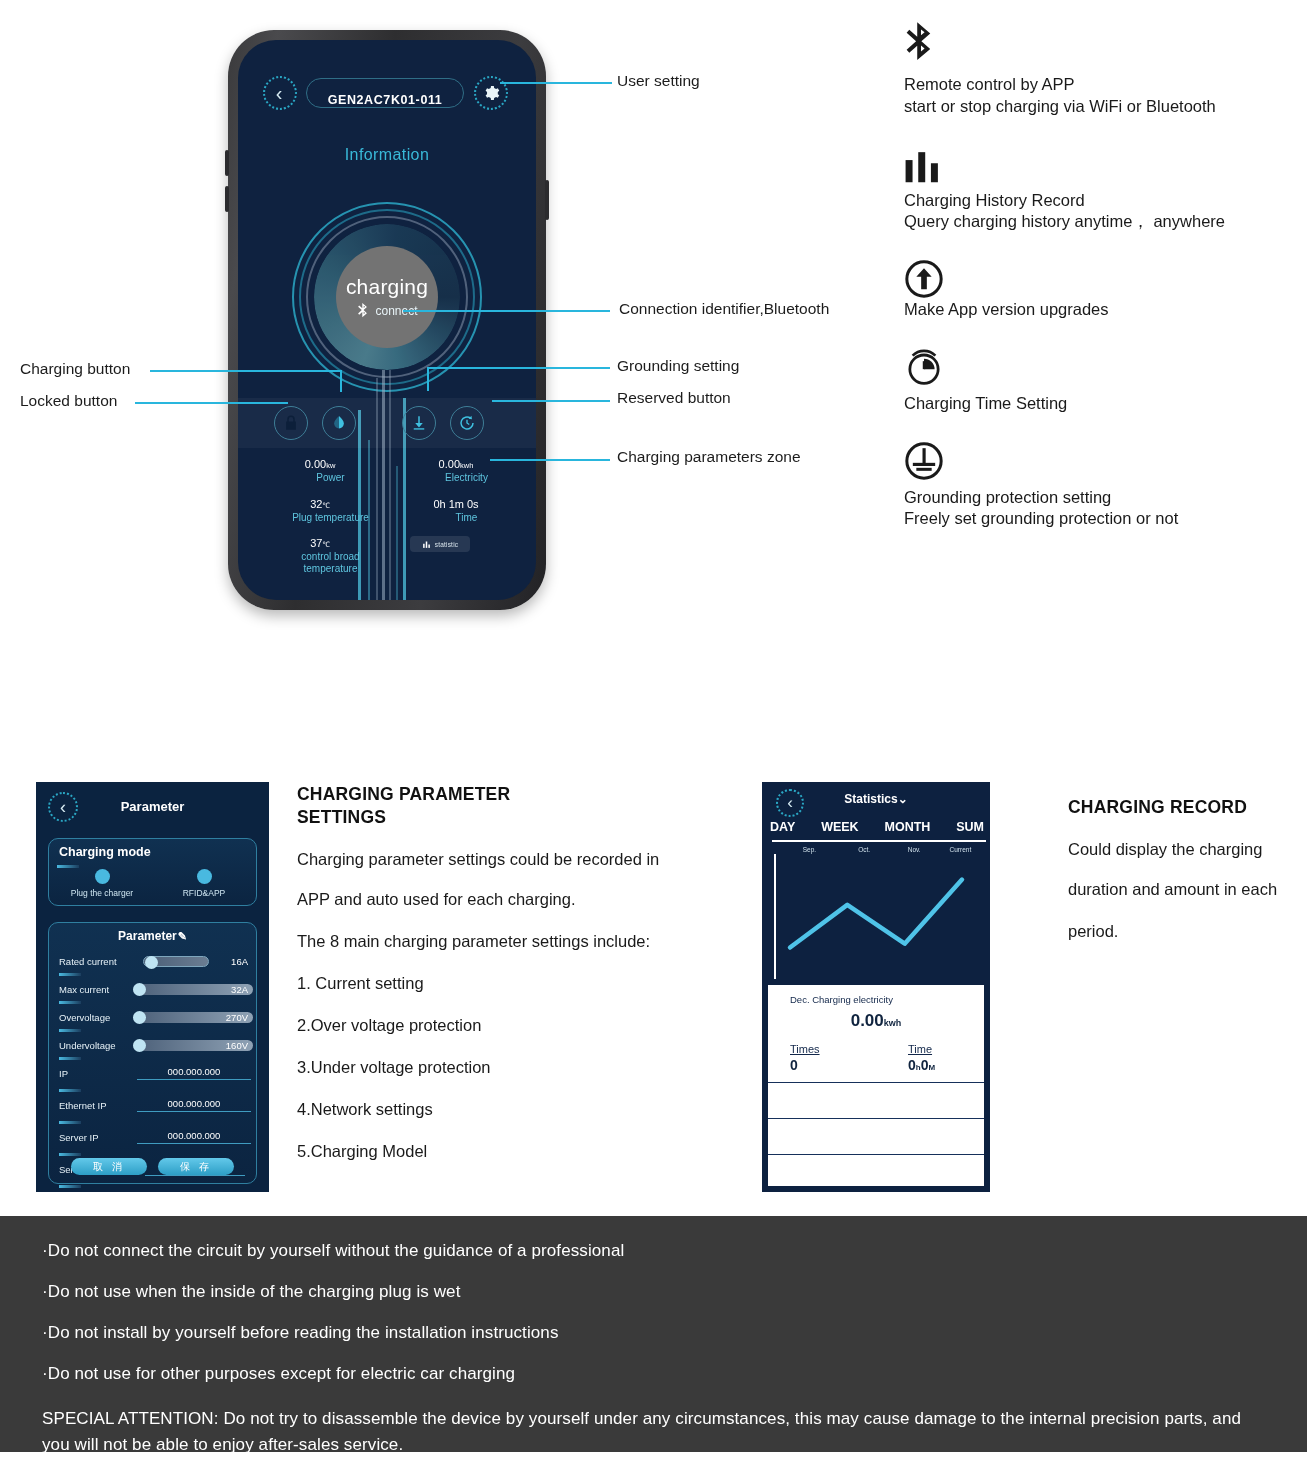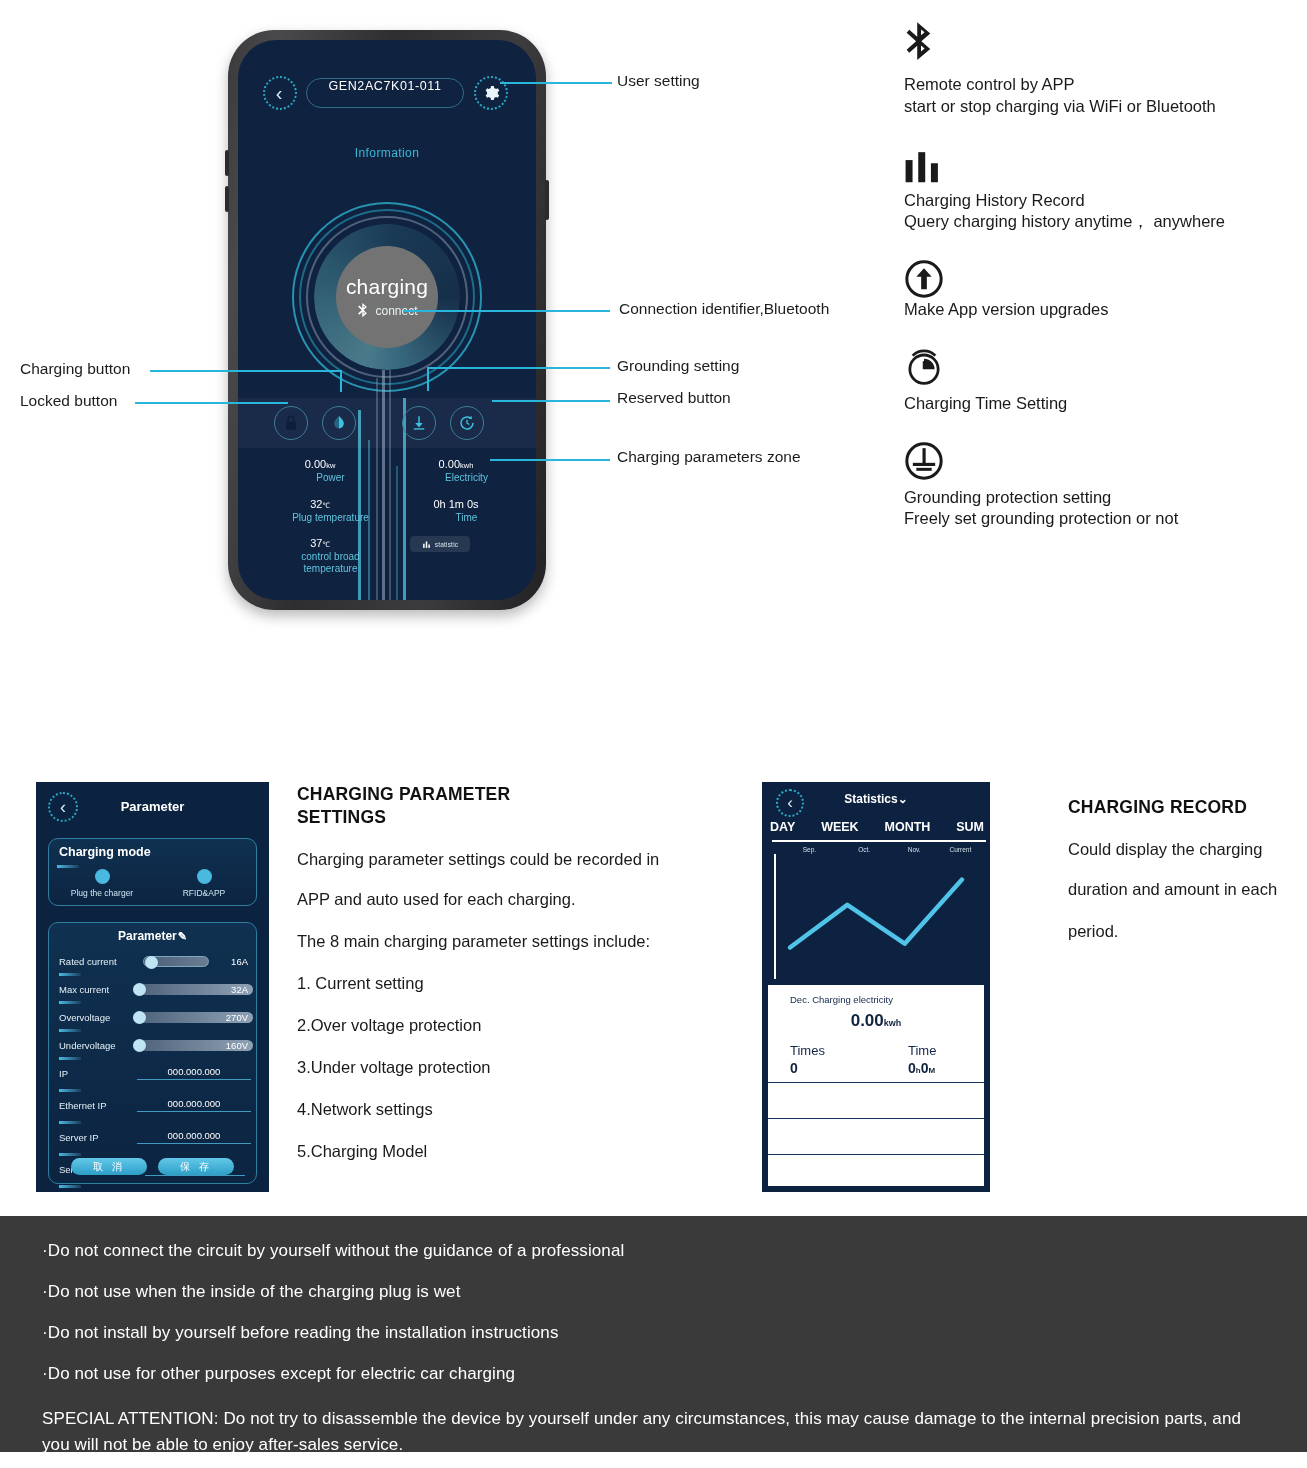--- a/index.html
+++ b/index.html
@@ -27,36 +27,36 @@
     background:#0f2240;
     border-radius:38px;
     overflow:hidden;
   }
   .side-btn { position:absolute; background:#2b2b2e; border-radius:2px; }
 
   
   #dev-chip {
     position:absolute; left:68px; top:38px; width:158px; height:30px;
     border:1.5px solid #2f6e86; border-radius:15px;
-    display:flex; align-items:flex-start; justify-content:center;
-    color:#ffffff; font-size:12.5px; font-weight:normal; letter-spacing:.6px;
+    display:flex; align-items:flex-end; justify-content:center;
+    color:#ffffff; font-size:12.5px; font-weight:bold; letter-spacing:.6px;
   }
   .ring-btn {
     position:absolute; width:34px; height:34px; border-radius:50%;
     border:2px dotted #2aa7c4;
     display:flex; align-items:center; justify-content:center;
   }
   #back-btn { left:25px; top:36px; }
   #gear-btn { left:236px; top:36px; }
   #back-btn .glyph { color:#d8ecf3; font-size:20px; line-height:1; margin-left:-2px; }
   #gear-btn svg { width:18px; height:18px; }
 
   #info-title {
     position:absolute; top:106px; left:0; right:0; text-align:center;
-    color:#39b9d8; font-size:12px; letter-spacing:.4px;
+    color:#39b9d8; font-size:16px; letter-spacing:.4px;
   }
 
   
   #dial { position:absolute; left:54px; top:162px; width:190px; height:190px; }
   #dial .r {
     position:absolute; border-radius:50%; border:2px solid rgba(42,167,196,.85);
   }
   #dial .r1 { inset:0; }
   #dial .r2 { inset:7px; border-color:rgba(42,167,196,.55); }
   #dial .r3 { inset:14px; border-color:rgba(160,175,195,.45); }
@@ -193,21 +193,21 @@
   #st-xlabels span { color:#cfe0ea; font-size:6.5px; }
   #st-chart { position:absolute; left:10px; top:72px; width:212px; height:125px; }
   #st-yaxis { position:absolute; left:12px; top:72px; width:2px; height:125px; background:#ffffff; }
 
   #st-panel { position:absolute; left:6px; right:6px; top:203px; bottom:6px; background:#ffffff; }
   .st-sum { position:relative; height:98px; border-bottom:1px solid #16305a; }
   #sum-cap { position:absolute; left:22px; top:9px; color:#12274a; font-size:9.5px; }
   #sum-val { position:absolute; left:0; right:0; top:26px; text-align:center; color:#10243f; font-size:17px; font-weight:bold; }
   #sum-val .u { font-size:9px; }
   .st-cell { position:absolute; top:58px; }
-  .st-cell .cl { color:#12274a; font-size:13px; }
+  .st-cell .cl { color:#12274a; font-size:11px;text-decoration:underline; }
   .st-cell .cv { color:#10243f; font-size:14px; font-weight:bold; margin-top:2px; }
   .st-cell .cv .u { font-size:8px; }
   #cell-times { left:22px; }
   #cell-time  { left:140px; }
   .st-blank { height:36px; border-bottom:1px solid #16305a; }
 
   
   #txt-param { position:absolute; left:297px; top:783px; width:450px; }
   #txt-record { position:absolute; left:1068px; top:796px; width:280px; }
   .blk-title { font-size:17.5px; font-weight:bold; color:#111111; line-height:1.3; letter-spacing:.2px; }

